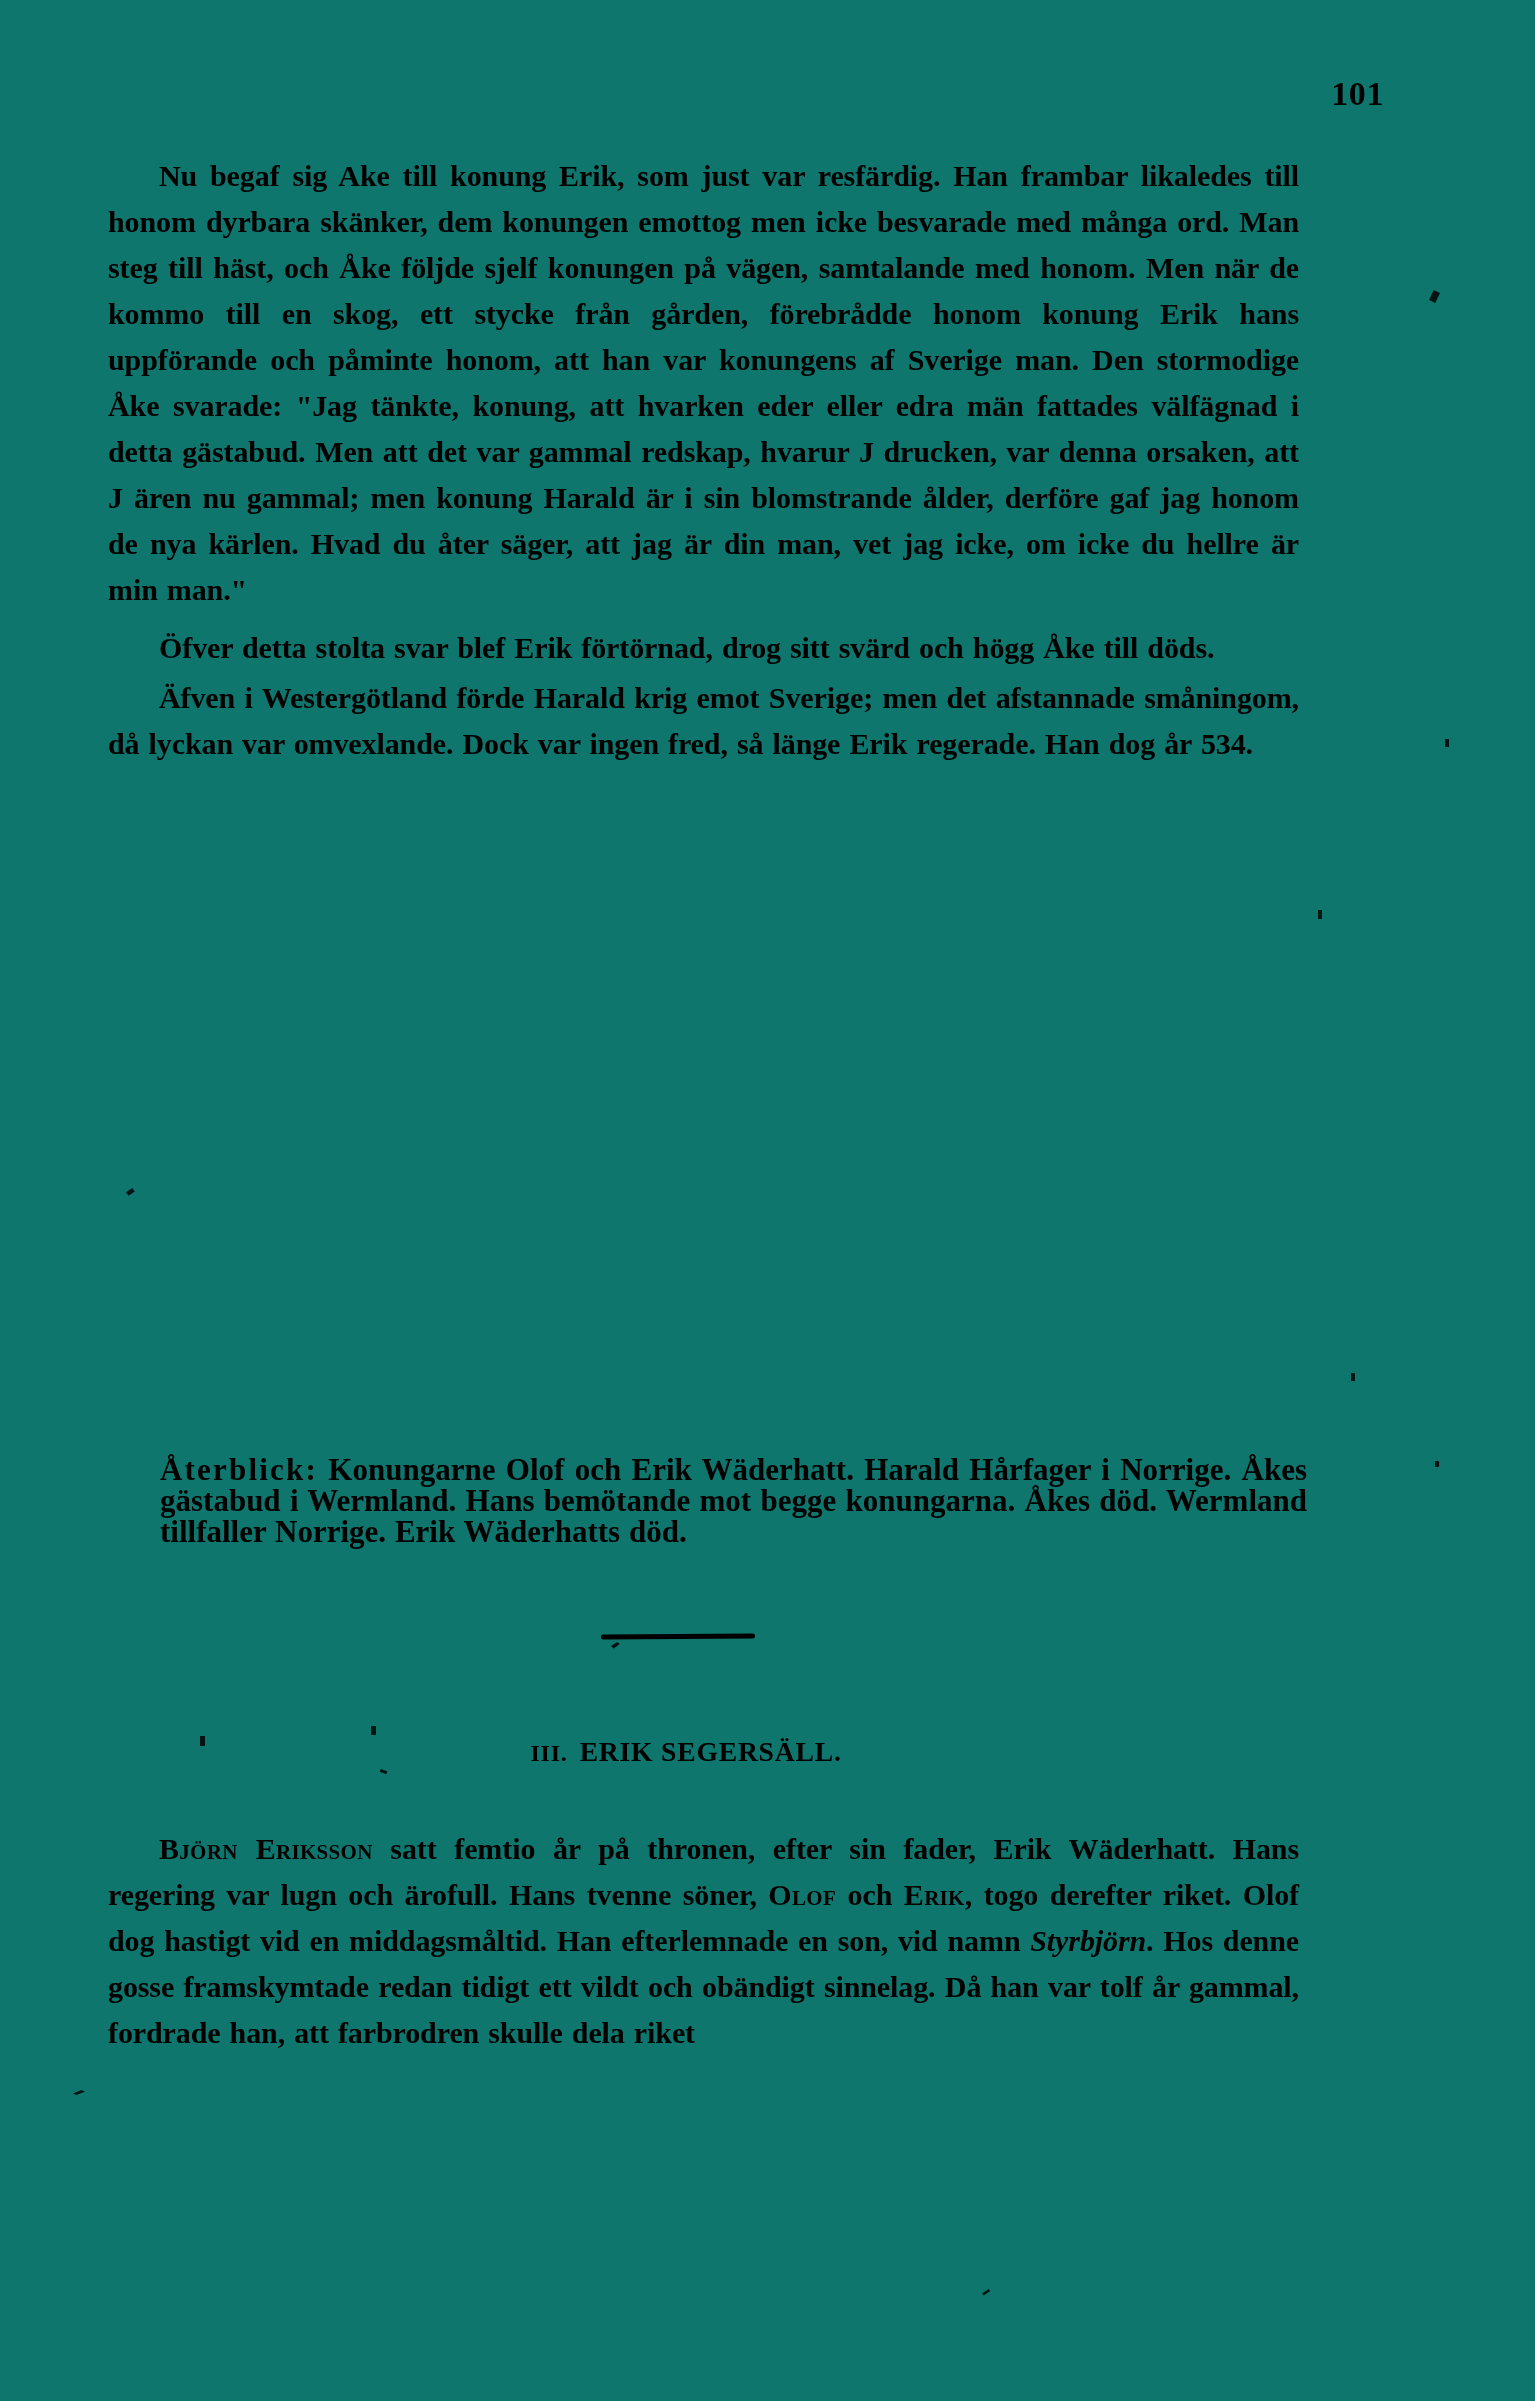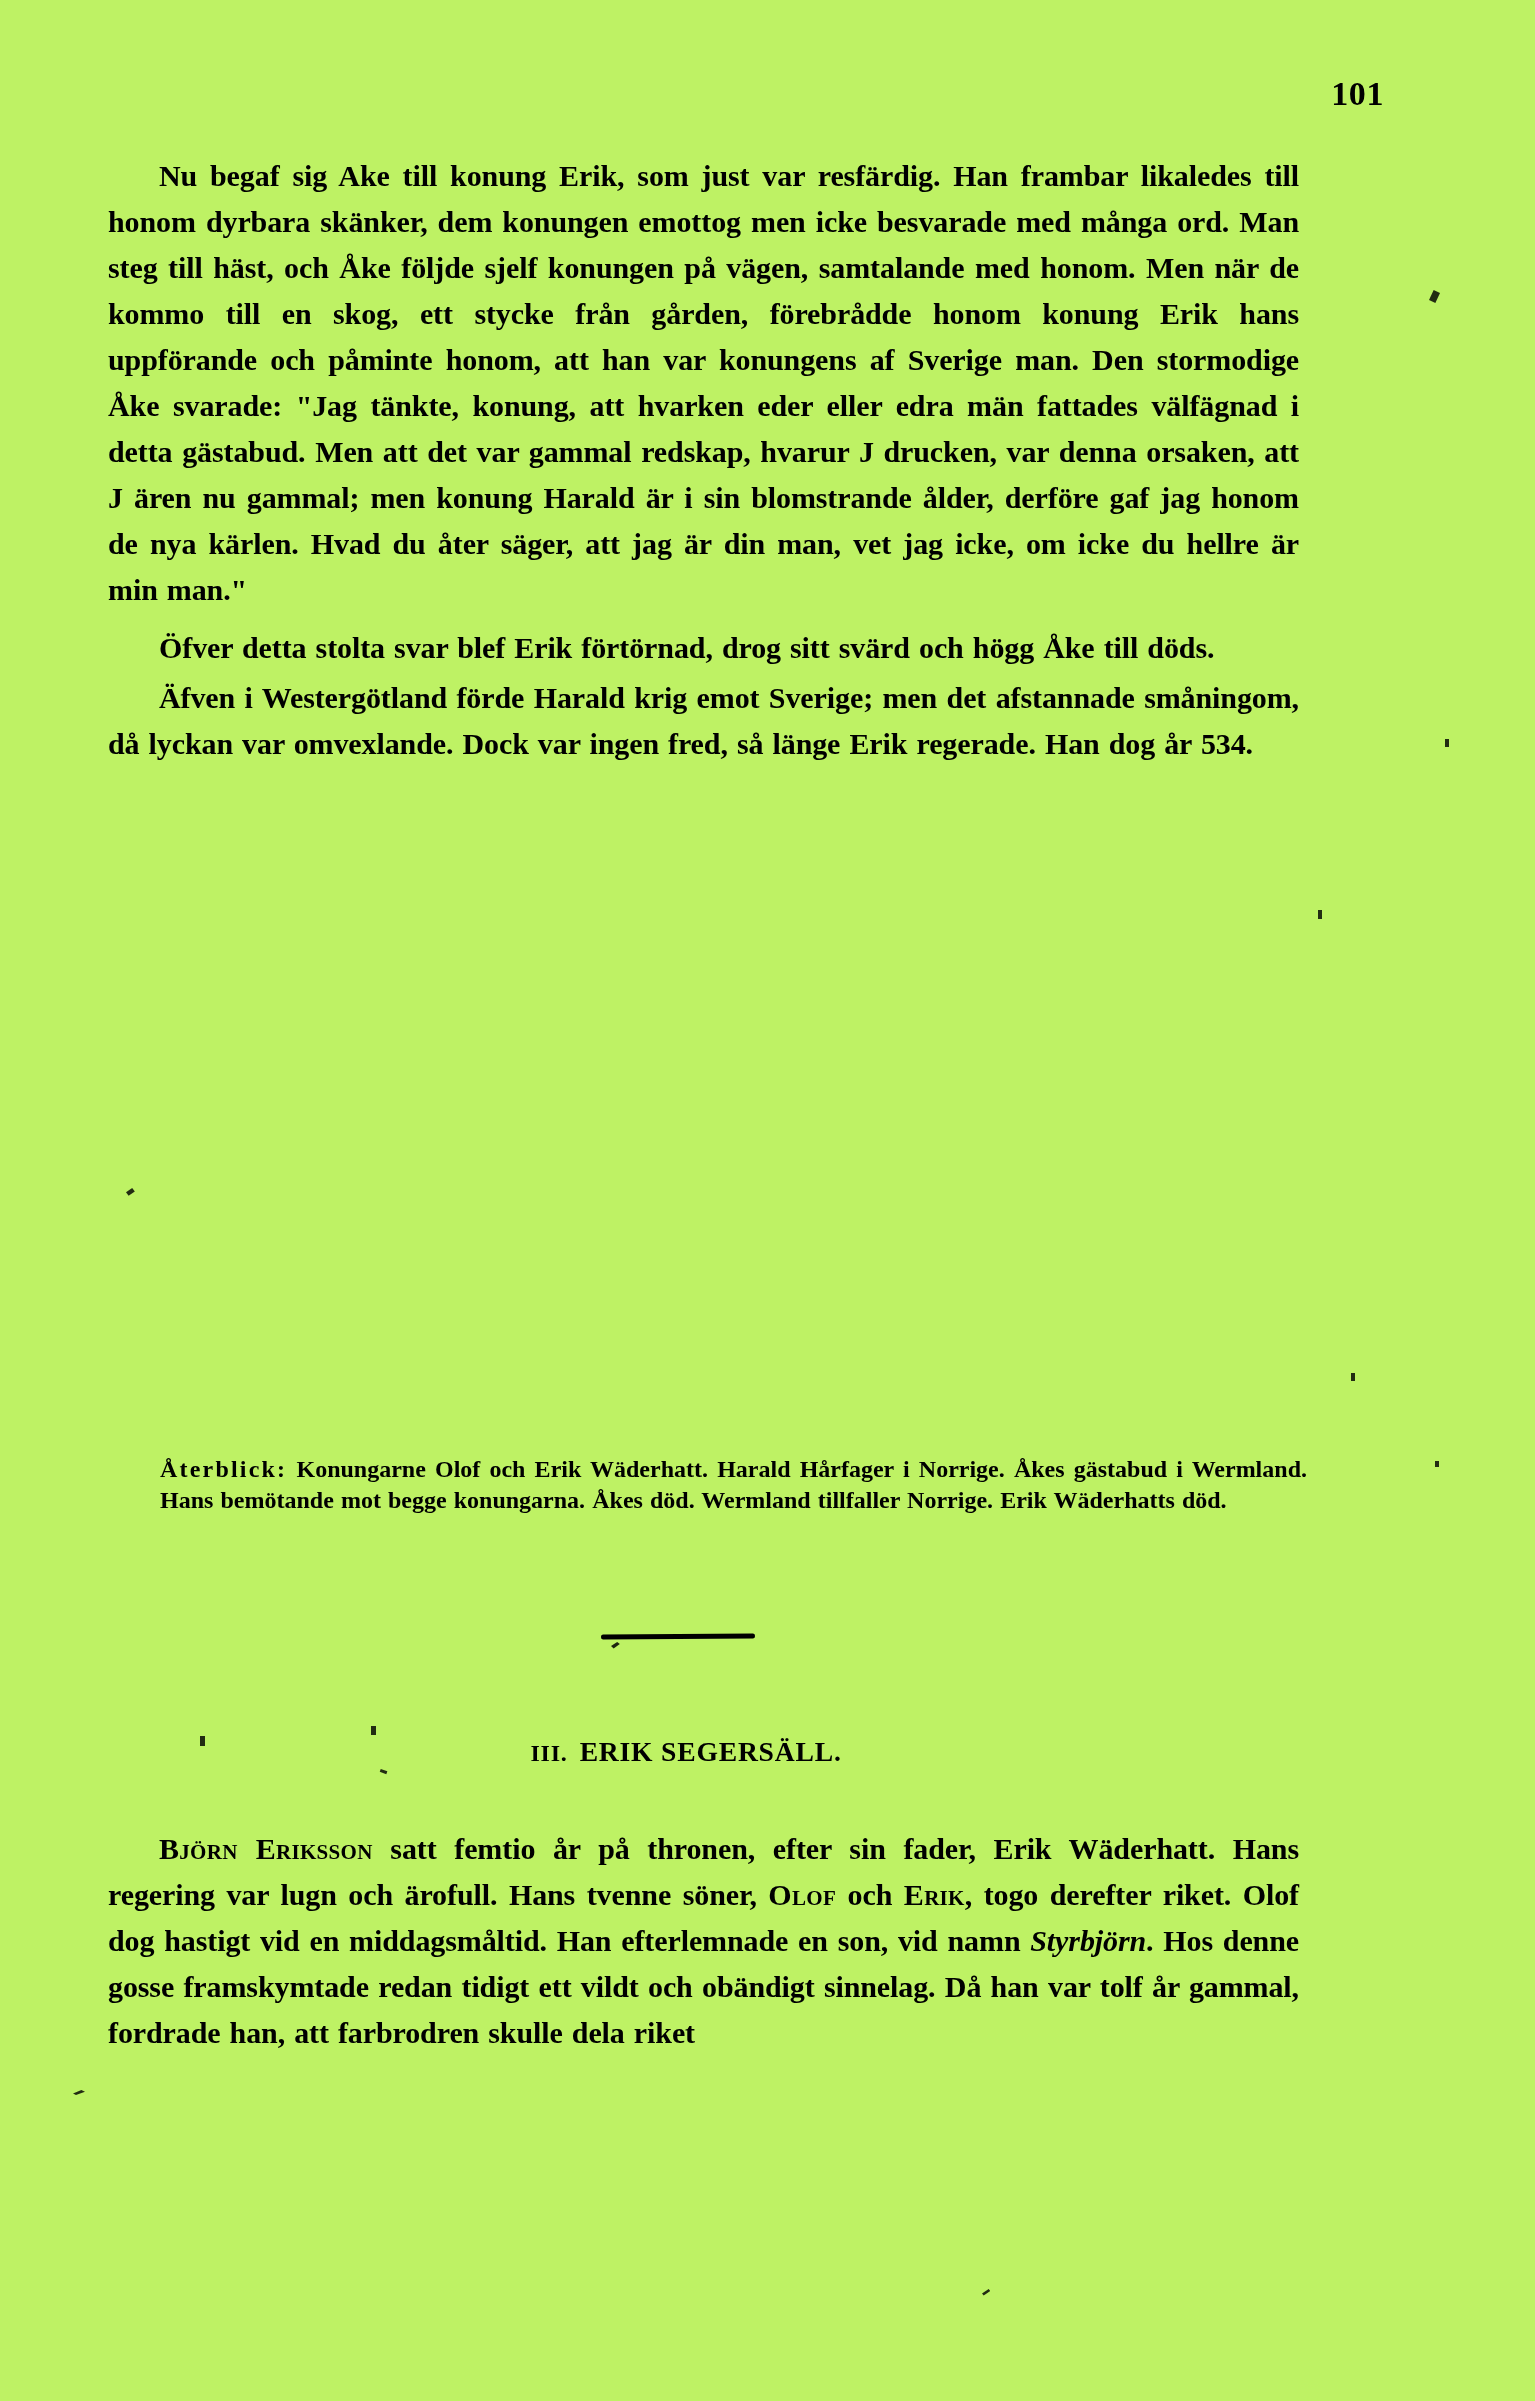--- a/index.html
+++ b/index.html
@@ -5,21 +5,21 @@
   html, body {
     margin: 0;
     padding: 0;
     background: #ffffff;
   }
 
   .page {
     position: relative;
     width: 1536px;
     height: 2401px;
-    background: #bef264;
+    background: #0f766e;
     overflow: hidden;
     font-family: "Liberation Serif", "DejaVu Serif", serif;
     color: #000000;
     -webkit-font-smoothing: none;
   }
 
   
   .folio {
     position: absolute;
     top: 77px;
@@ -57,21 +57,21 @@
   p.body + p.body { margin-top: 12px; }
 
   .gap-sm { height: 4.4px; }
 
   
   .summary {
     position: absolute;
     left: 160px;
     top: 1454px;
     width: 1147px;
-    font-size: 24px;
+    font-size: 31px;
     line-height: 31px;
     font-weight: bold;
     text-align: justify;
     text-align-last: left;
     word-spacing: 1.1px;
   }
   .summary .lbl { letter-spacing: 2.2px; }
 
   
   .rule {

